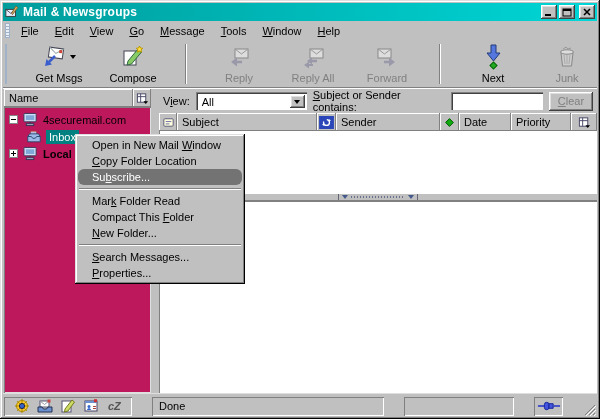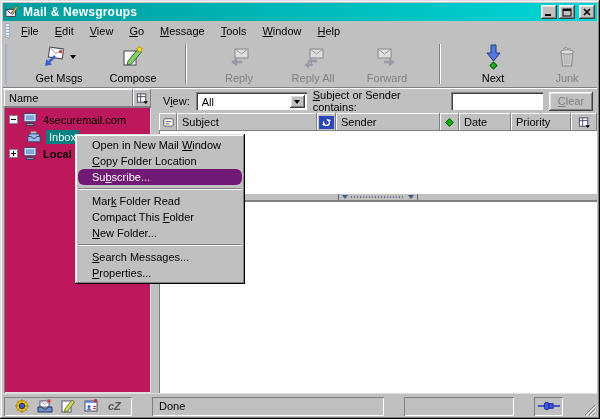--- a/index.html
+++ b/index.html
@@ -88,21 +88,21 @@
   .seg-empty{width:122px;}
   .seg-plug{width:32px;justify-content:center;padding:0 2px;}
   .sb-icon{display:flex;align-items:center;justify-content:center;width:20px;height:16px;}
   .cz{font-style:italic;font-weight:bold;color:#555;font-size:11px;}
   .grip{margin-left:auto;align-self:flex-end;width:13px;height:13px;}
 
   
   .ctxmenu{position:absolute;left:75px;top:134px;width:170px;z-index:50;background:#c0c0c0;padding:3px;
     box-shadow: inset -1px -1px 0 #000, inset 1px 1px 0 #dfdfdf, inset -2px -2px 0 #808080, inset 2px 2px 0 #fff;}
   .mi{height:16px;line-height:16px;padding:0 12px 0 14px;white-space:nowrap;cursor:default;}
-  .mi.hl{background:#701a75;color:#fff;border-radius:6px;}
+  .mi.hl{background:#737373;color:#fff;border-radius:6px;}
   .msep{height:0;border-top:1px solid #808080;border-bottom:1px solid #fff;margin:3px 1px;}
 
   svg{display:block;}
 </style>
 </head>
 <body>
 
 <div class="screen">
 
   <div class="titlebar">

